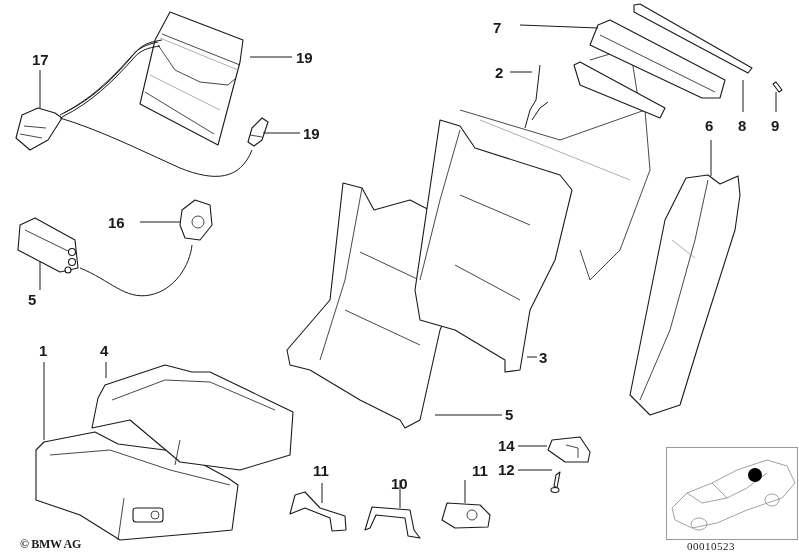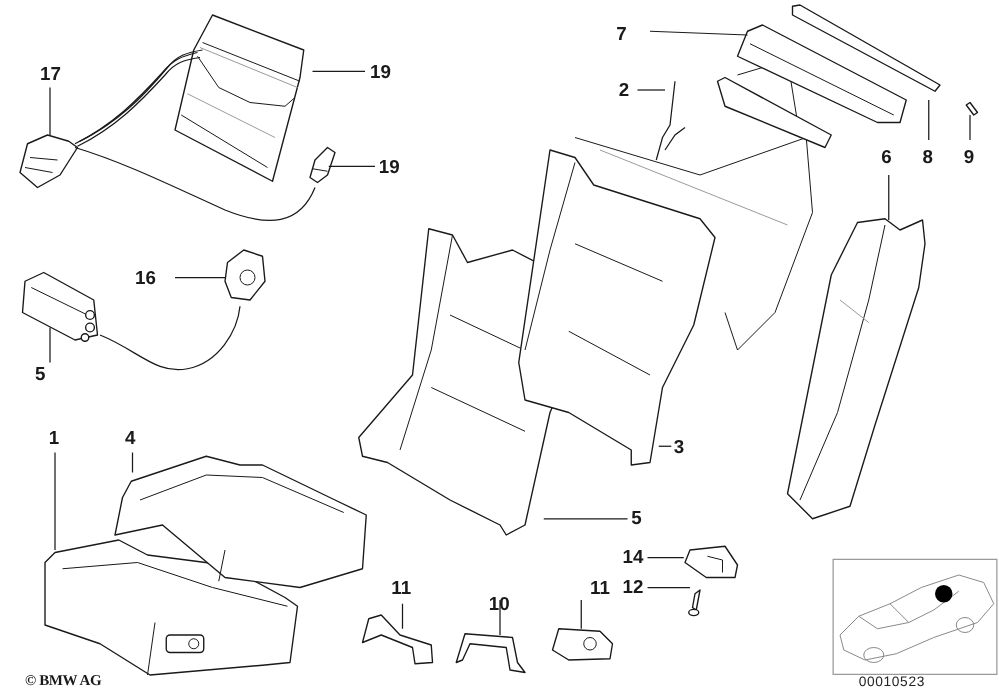--- a/index.html
+++ b/index.html
@@ -1,20 +1,20 @@
 <!DOCTYPE html>
 <html><head>
   <meta charset="utf-8">
   <style>
     html, body { margin: 0; padding: 0; background: #ffffff; }
     body { width: 799px; height: 559px; position: relative; overflow: hidden; font-family: "Liberation Sans", sans-serif; }
     #canvas { position: absolute; left: 0; top: 0; width: 799px; height: 559px; }
     .callout { position: absolute; font-family: "Liberation Sans", sans-serif; font-weight: bold; font-size: 15px; color: #1a1a1a; line-height: 1; }
     .copyright { position: absolute; left: 20px; top: 537px; font-family: Liberation Serif, serif; font-weight: bold; font-size: 12px; color: #1a1a1a; letter-spacing: -0.3px; }
-    .diagram-id { position: absolute; left: 664px; top: 540px; font-family: Liberation Sans, sans-serif; font-size: 11px; color: #222; letter-spacing: 0.5px; padding-left: 23px; }
+    .diagram-id { position: absolute; left: 664px; top: 540px; font-family: Liberation Serif, serif; font-size: 11px; color: #222; letter-spacing: 0.5px; padding-left: 23px; }
     .ref-box { position: absolute; left: 666px; top: 447px; width: 130px; height: 91px; border: 1px solid #9a9a9a; background: #fff; }
     svg .part { fill: #ffffff; stroke: #1a1a1a; stroke-width: 1.1; stroke-linejoin: round; }
     svg .thin { fill: none; stroke: #1a1a1a; stroke-width: 0.8; }
     svg .faint { fill: none; stroke: #9a9a9a; stroke-width: 0.8; }
     svg .leader { fill: none; stroke: #1a1a1a; stroke-width: 1; }
     svg .wire { fill: none; stroke: #1a1a1a; stroke-width: 1; }
   </style>
 </head>
 <body>
 

